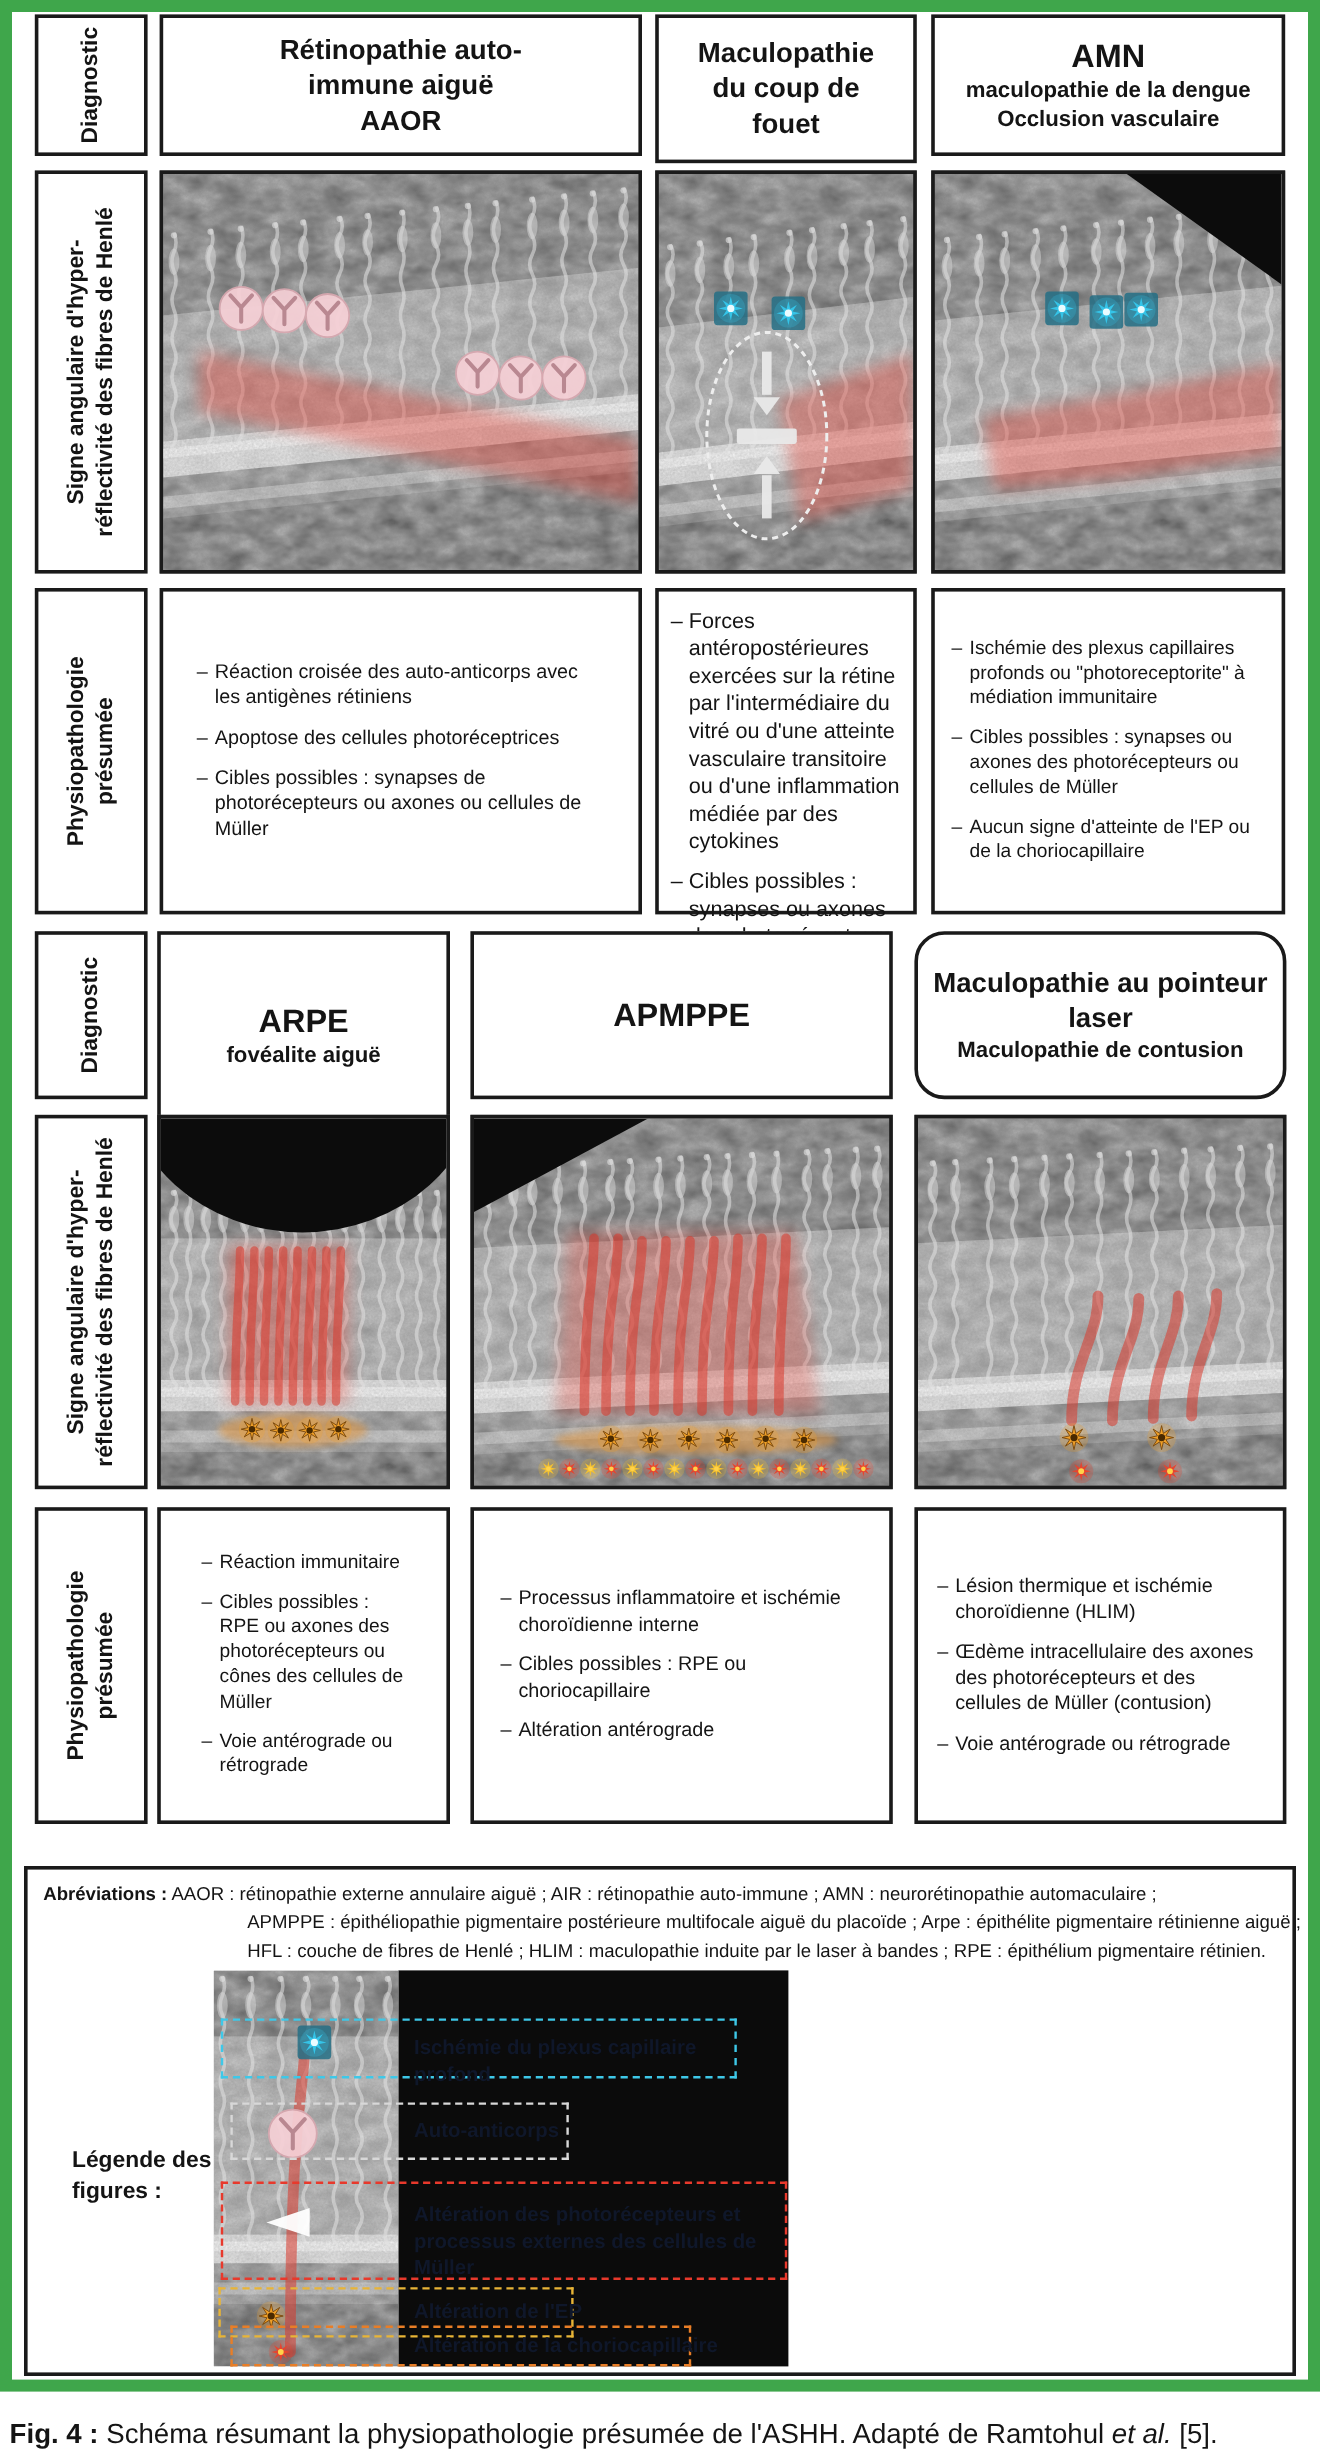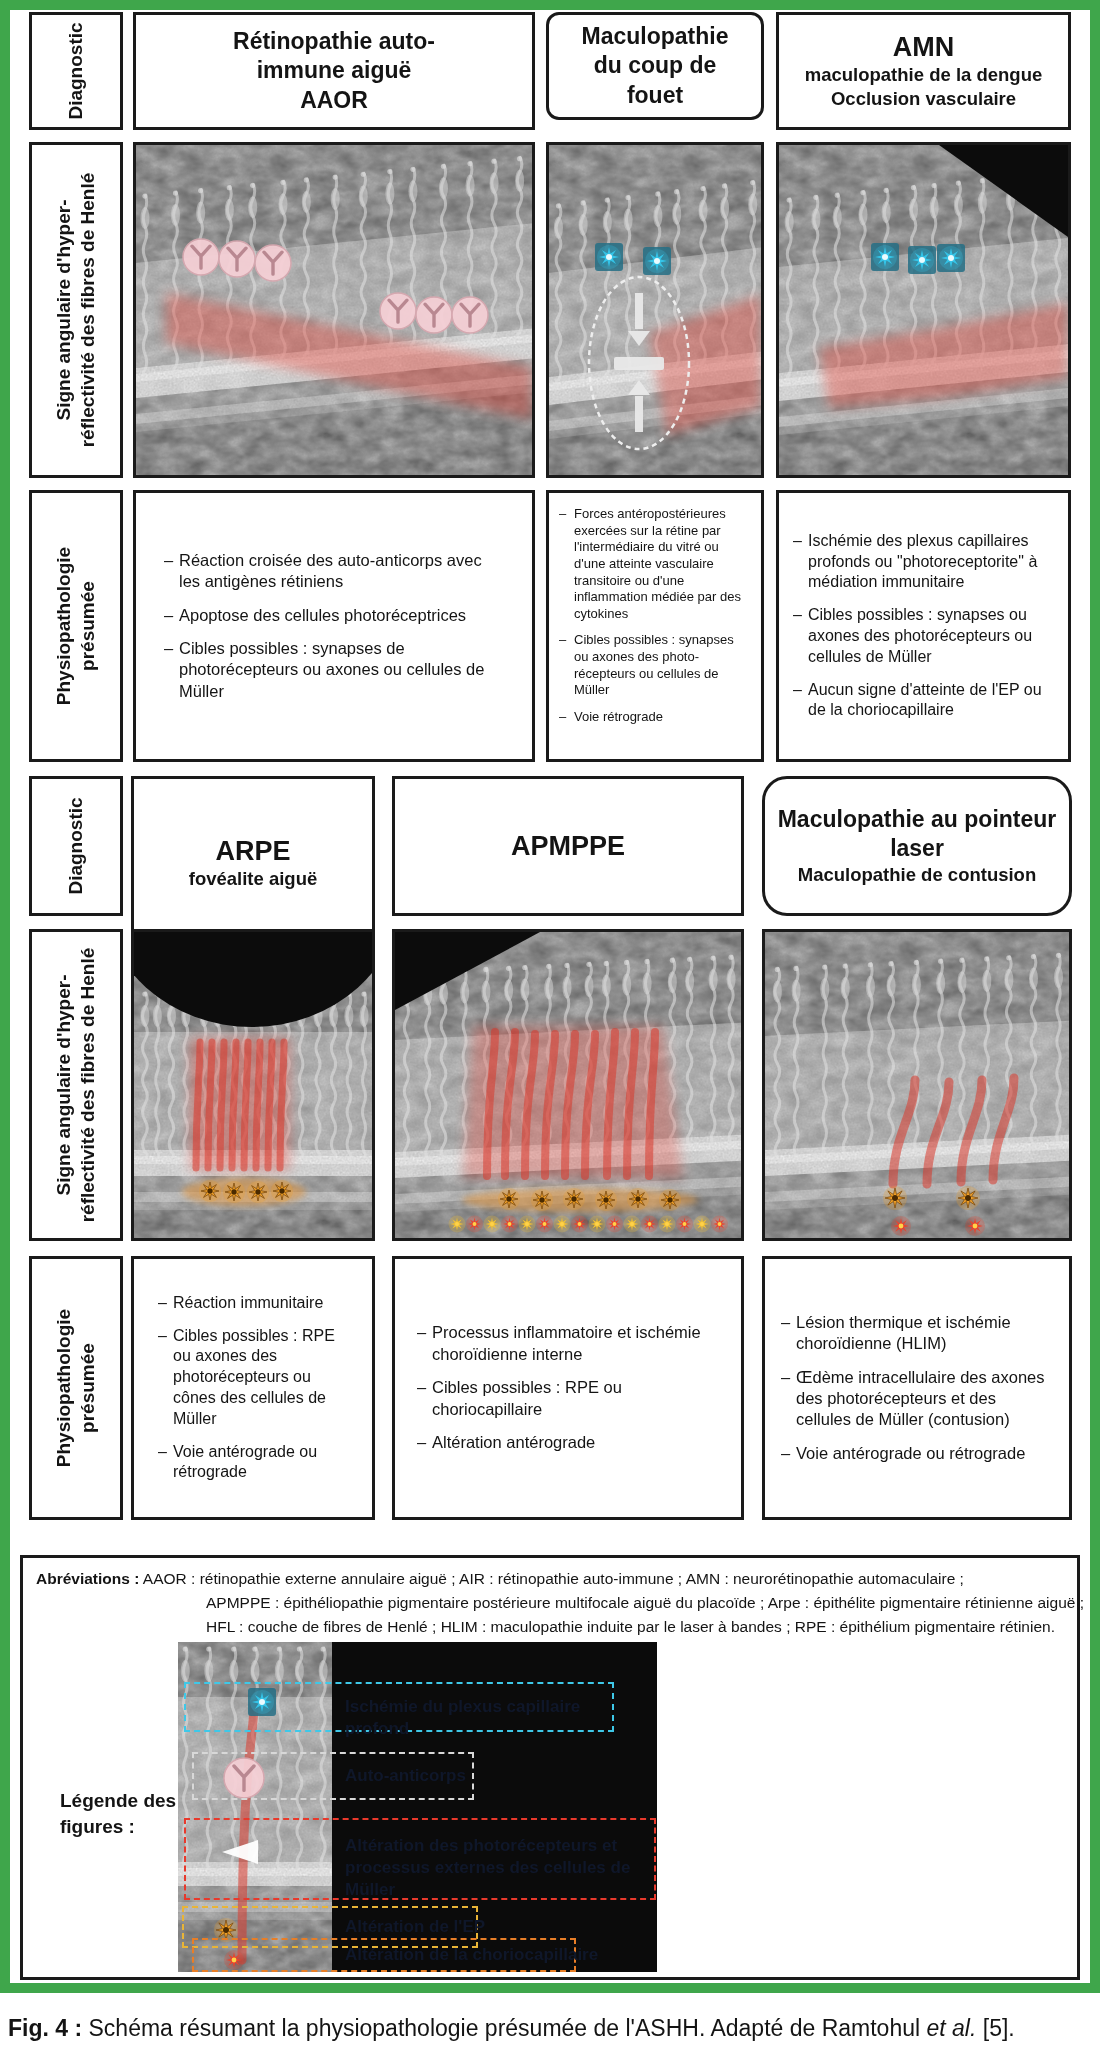--- a/index.html
+++ b/index.html
@@ -16,21 +16,21 @@
          text-align:center;font-weight:bold;font-size:19px;line-height:1.25;white-space:nowrap;}
   
   .diag{display:flex;flex-direction:column;align-items:center;justify-content:center;text-align:center;}
   .d-title{font-weight:bold;font-size:23px;line-height:1.28;}
   .d-acro{font-weight:bold;font-size:27px;line-height:1.2;}
   .d-sub{font-weight:bold;font-size:18.5px;line-height:1.3;}
   
   .plist{display:flex;flex-direction:column;justify-content:center;}
   .bitem{position:relative;padding-left:15px;font-size:16.5px;line-height:1.3;margin:6px 0;}
   .bitem::before{content:"–";position:absolute;left:0;top:0;}
-  .small .bitem{font-size:13px;line-height:1.28;margin:5px 0;}
+  .small .bitem{font-size:18px;line-height:1.28;margin:5px 0;}
   
   .abbrev{position:absolute;font-size:15.5px;line-height:1.55;padding-left:170px;text-indent:-170px;}
   .abbrev b{font-weight:bold;}
   
   .lg-label{position:absolute;font-weight:bold;font-size:19px;line-height:1.35;}
   .blackpanel{position:absolute;background:#0b0b0b;}
   .lgbox{position:absolute;border:2px dashed;box-sizing:border-box;}
   .lg1{border-color:#3EC8E8;} .lg2{border-color:#D8D8D8;} .lg3{border-color:#E8392C;}
   .lg4{border-color:#E8B437;} .lg5{border-color:#E87E27;}
   .lgtext{position:absolute;color:#0f172a;font-weight:bold;font-size:17px;line-height:1.3;}
@@ -64,21 +64,21 @@
 <div class="page">
   <div class="frame"></div>
 
   <div class="cell vlabel" style="left:29px;top:12px;width:94px;height:118px;">
     <div class="vtext" style="width:112px;">Diagnostic</div>
   </div>
   <div class="cell diag" style="left:133px;top:12px;width:402px;height:118px;">
     <div class="d-title" style="max-width:280px;">Rétinopathie auto-immune aiguë</div>
     <div class="d-title">AAOR</div>
   </div>
-  <div class="cell diag" style="left:546px;top:12px;width:218px;height:108px;border-radius:13px;">
+  <div class="cell diag" style="left:546px;top:12px;width:218px;height:124px;">
     <div class="d-title" style="max-width:165px;">Maculopathie du coup de fouet</div>
   </div>
   <div class="cell diag" style="left:776px;top:12px;width:295px;height:118px;">
     <div class="d-acro">AMN</div>
     <div class="d-sub">maculopathie de la dengue</div>
     <div class="d-sub">Occlusion vasculaire</div>
   </div>
 
   <div class="cell vlabel" style="left:29px;top:142px;width:94px;height:336px;">
     <div class="vtext">
@@ -613,21 +613,21 @@
         <circle cx="210" cy="294" r="2.4" fill="#FFD24A"></circle>
       </svg>
   </div>
 
   <div class="cell vlabel" style="left:29px;top:1256px;width:94px;height:264px;">
     <div class="vtext">
       <span>Physiopathologie</span><br>
       <span>présumée</span>
     </div>
   </div>
-  <div class="cell plist" style="left:131px;top:1256px;width:244px;height:264px;padding:8px 24px;font-size:16px;">
+  <div class="cell plist" style="left:131px;top:1256px;width:244px;height:264px;padding:8px 34px;font-size:16px;">
     <div class="bitem" style="font-size:16px;">Réaction immunitaire</div>
     <div class="bitem" style="font-size:16px;">Cibles possibles : RPE ou axones des photorécepteurs ou cônes des cellules de Müller</div>
     <div class="bitem" style="font-size:16px;">Voie antérograde ou rétrograde</div>
   </div>
   <div class="cell plist" style="left:392px;top:1256px;width:352px;height:264px;padding:10px 22px;">
     <div class="bitem">Processus inflammatoire et ischémie choroïdienne interne</div>
     <div class="bitem">Cibles possibles : RPE ou choriocapillaire</div>
     <div class="bitem">Altération antérograde</div>
   </div>
   <div class="cell plist" style="left:762px;top:1256px;width:310px;height:264px;padding:22px 16px;">

